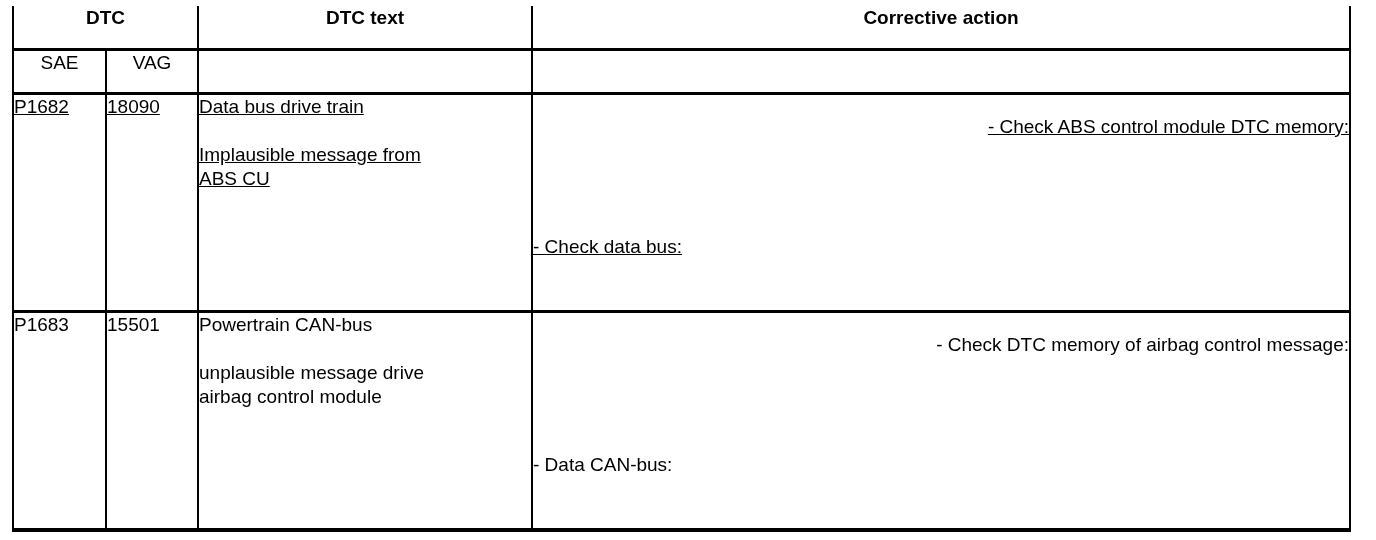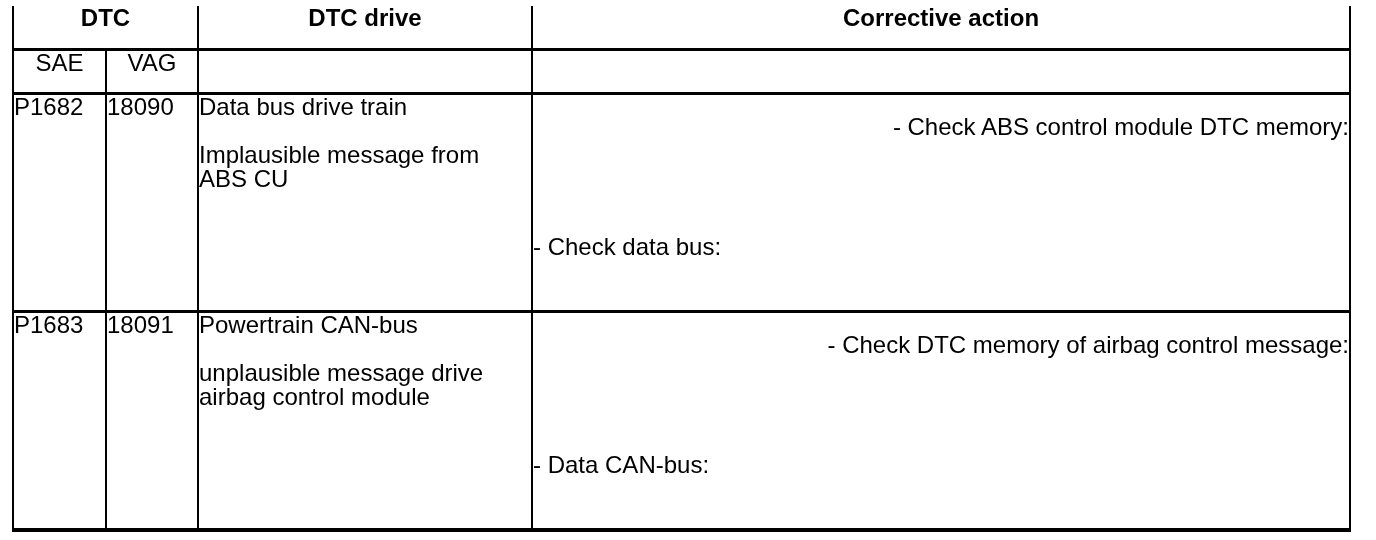--- a/index.html
+++ b/index.html
@@ -21,36 +21,36 @@
     left: 12px;
     top: 6px;
     border-collapse: collapse;
     table-layout: fixed;
     width: 1337px;
   }
   table.dtc-table td {
     box-sizing: border-box;
     border: 2px solid #000000;
     padding: 0;
-    font-size: 24px;
+    font-size: 19px;
     line-height: 24px;
     vertical-align: top;
     overflow: hidden;
   }
   
   tr.hdr1 td { border-top: none; }
   
   tr.hdr1 td { border-bottom-width: 3px; }
   tr.hdr2 td { border-bottom-width: 3px; }
   tr.row1 td { border-bottom-width: 3px; }
   tr.row2 td { border-bottom-width: 4px; }
 
   tr.hdr1 td { height: 43px; }
   tr.hdr2 td { height: 44px; }
-  tr.row1 td { height: 218px; }
+  tr.row1 td { height: 218px; text-decoration: underline; }
   tr.row2 td { height: 219px; margin-top: 15px; }
 
   td.hcell {
     font-weight: bold;
     text-align: center;
     vertical-align: middle;
   }
   td.subh {
     text-align: center;
     vertical-align: middle;
@@ -76,21 +76,21 @@
   <table class="dtc-table">
     <colgroup>
       <col style="width:93px">
       <col style="width:92px">
       <col style="width:334px">
       <col style="width:818px">
     </colgroup>
     <tbody>
       <tr class="hdr1">
         <td class="hcell" colspan="2">DTC</td>
-        <td class="hcell">DTC drive</td>
+        <td class="hcell">DTC text</td>
         <td class="hcell">Corrective action</td>
       </tr>
       <tr class="hdr2">
         <td class="subh">SAE</td>
         <td class="subh">VAG</td>
         <td class="subh"></td>
         <td class="subh"></td>
       </tr>
       <tr class="row1">
         <td class="code">P1682</td>
@@ -99,21 +99,21 @@
 
 Implausible message from
 ABS CU</td>
         <td class="action">
           <p class="action-item first">- Check ABS control module DTC memory:</p>
           <p class="action-item second">- Check data bus:</p>
         </td>
       </tr>
       <tr class="row2">
         <td class="code">P1683</td>
-        <td class="code">18091</td>
+        <td class="code">15501</td>
         <td class="dtext">Powertrain CAN-bus
 
 unplausible message drive
 airbag control module</td>
         <td class="action">
           <p class="action-item first">- Check DTC memory of airbag control message:</p>
           <p class="action-item second">- Data CAN-bus:</p>
         </td>
       </tr>
     </tbody>

